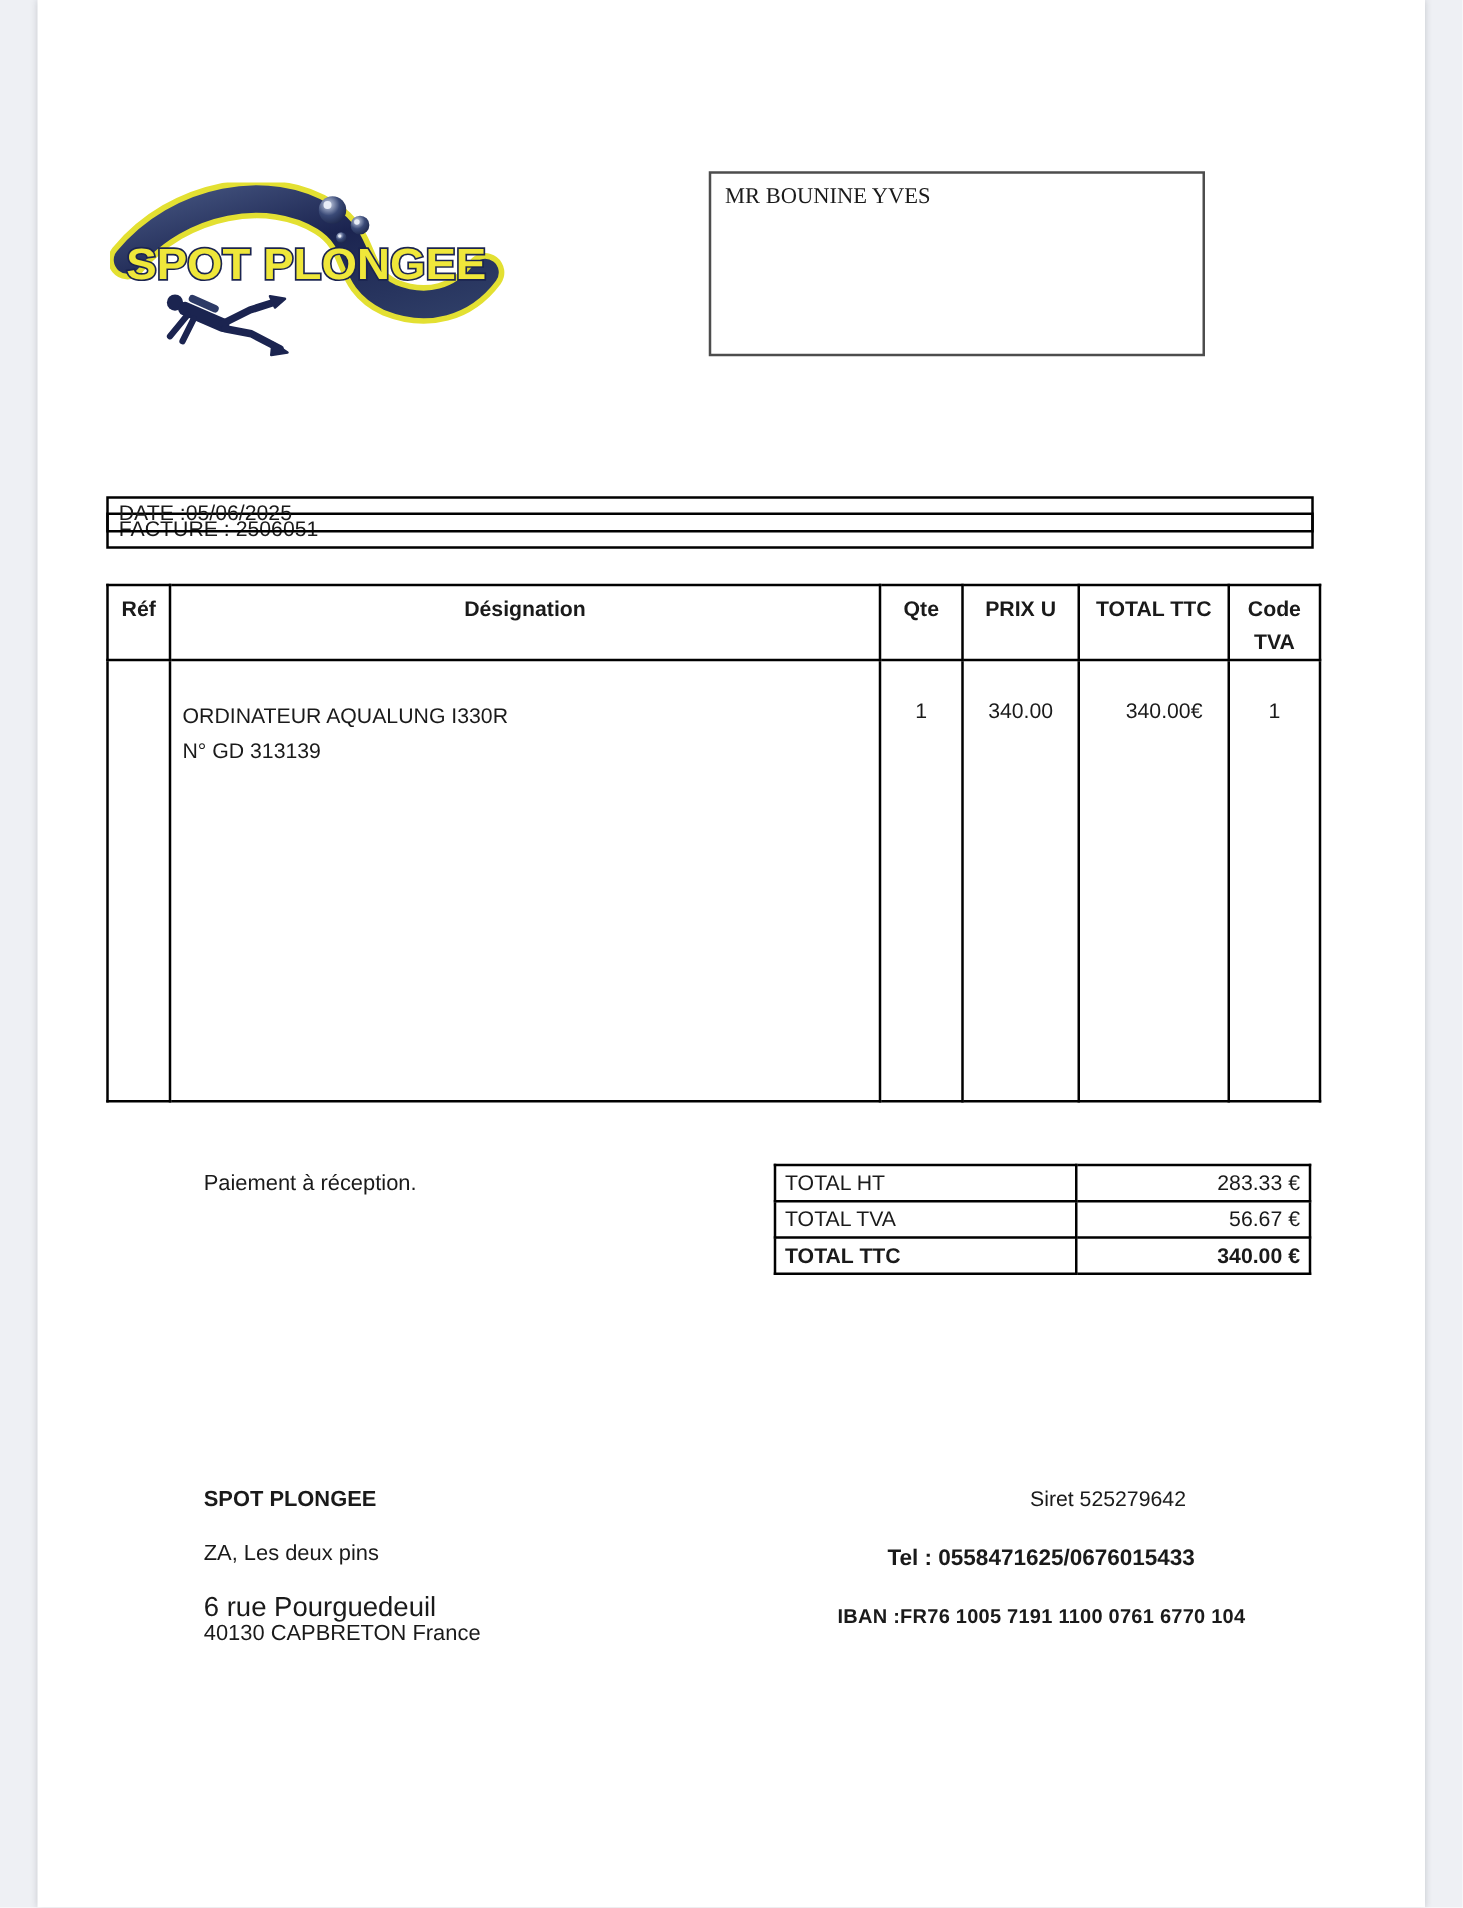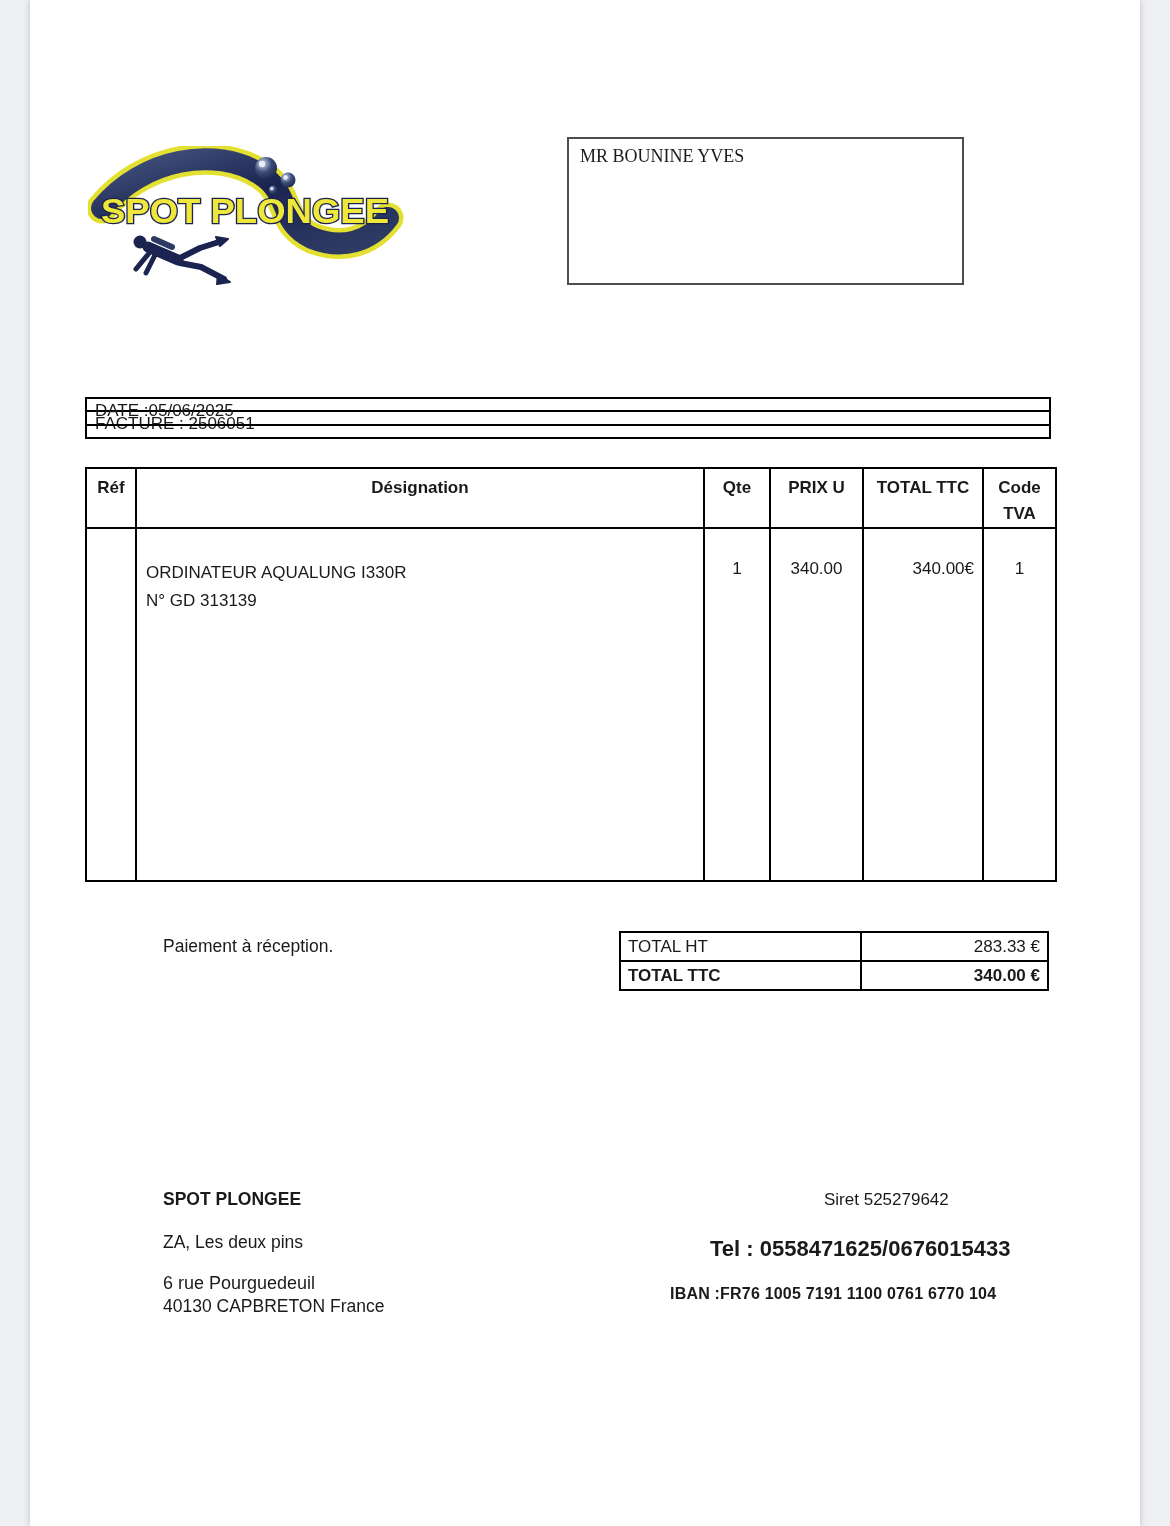--- a/index.html
+++ b/index.html
@@ -57,21 +57,21 @@
   .items th {
     font-weight: bold;
     text-align: center;
     height: 52px;
     padding: 6px 2px 0 2px;
     line-height: 26px;
   }
   .items td { height: 320px; padding-top: 30px; }
   .items .cell-designation { padding-left: 9px; line-height: 28px; margin-left: 16px; }
   .items .cell-qte, .items .cell-prixu, .items .cell-codetva { text-align: center; }
-  .items .cell-totalttc { text-align: right; padding-right: 8px; }
+  .items .cell-totalttc { text-align: right; padding-right: 20px; }
 
   
   .payment-note { left: 133px; top: 936px; font-size: 17.5px; }
 
   
   .totals {
     left: 589px; top: 931px;
     border-collapse: collapse;
     table-layout: fixed;
     width: 428px;
@@ -82,24 +82,24 @@
     height: 21px;
     padding: 3px 7px;
   }
   .totals .t-label { text-align: left; }
   .totals .t-value { text-align: right; }
   .totals tr.bold td { font-weight: bold; }
 
   
   .f-company { left: 133px; top: 1189px; font-size: 17.5px; font-weight: bold; }
   .f-addr1   { left: 133px; top: 1232px; font-size: 17.5px; }
-  .f-addr2   { left: 133px; top: 1273px; font-size: 18px; }
+  .f-addr2   { left: 133px; top: 1273px; font-size: 22px; }
   .f-addr3   { left: 133px; top: 1296px; font-size: 17.5px; }
   .f-siret   { left: 794px; top: 1190px; font-size: 17px; }
-  .f-tel     { left: 680px; top: 1236px; font-size: 22px; font-weight: bold; }
+  .f-tel     { left: 680px; top: 1236px; font-size: 18px; font-weight: bold; }
   .f-iban    { left: 640px; top: 1285px; font-size: 16px; font-weight: bold; letter-spacing: 0.2px; }
 </style>
 </head>
 <body>
 
 <div class="page">
 
   <div class="abs logo-wrap">
     <svg width="316" height="146" viewBox="0 0 316 146">
       <defs>
@@ -195,20 +195,24 @@
   <table class="abs totals">
     <colgroup>
         <col style="width:241px">
         <col style="width:187px">
       </colgroup>
     <tbody>
       <tr>
         <td class="t-label">TOTAL HT</td>
         <td class="t-value">283.33 €</td>
       </tr>
+      <tr>
+        <td class="t-label">TOTAL TVA</td>
+        <td class="t-value">56.67 €</td>
+      </tr>
       <tr class="bold">
         <td class="t-label">TOTAL TTC</td>
         <td class="t-value">340.00 €</td>
       </tr>
     </tbody>
   </table>
 
   <div class="abs f-company">SPOT PLONGEE</div>
   <div class="abs f-siret">Siret 525279642</div>
   <div class="abs f-addr1">ZA, Les deux pins</div>

